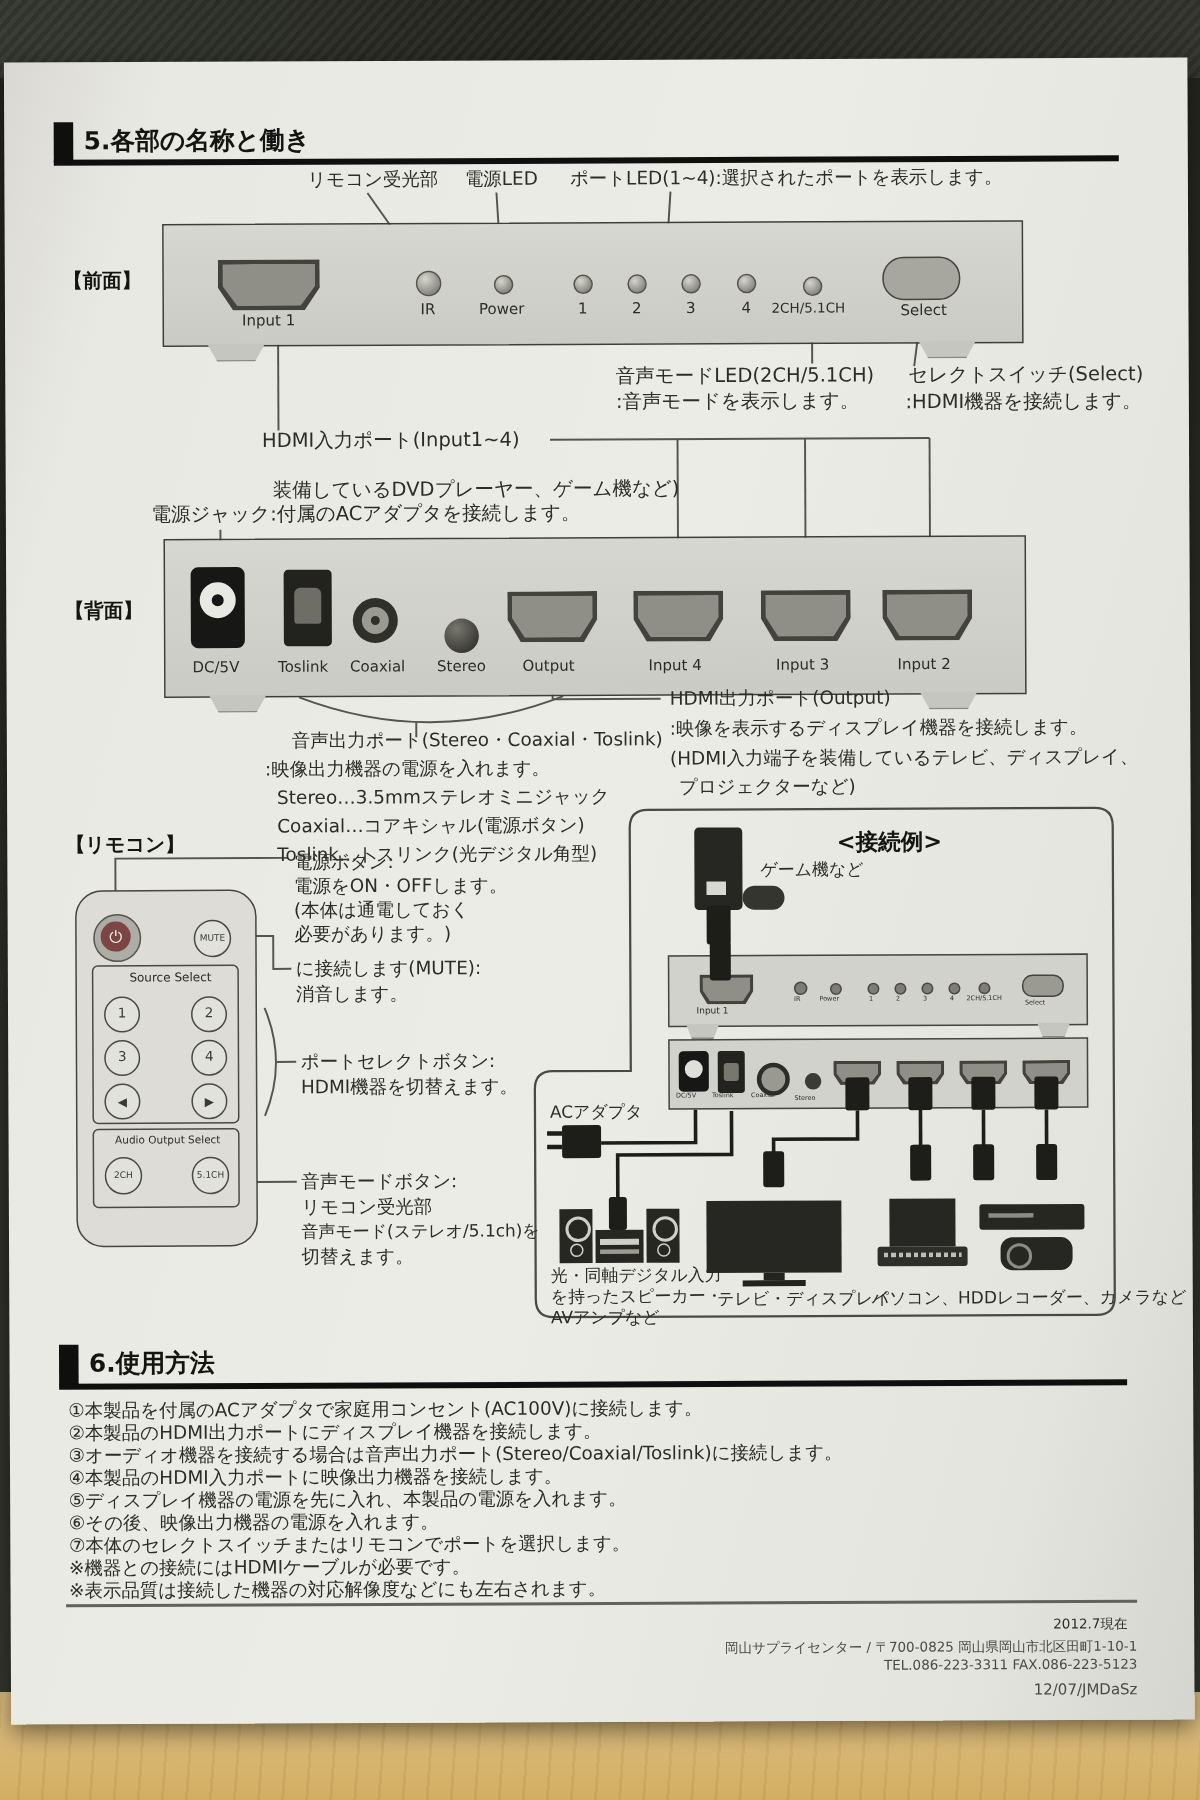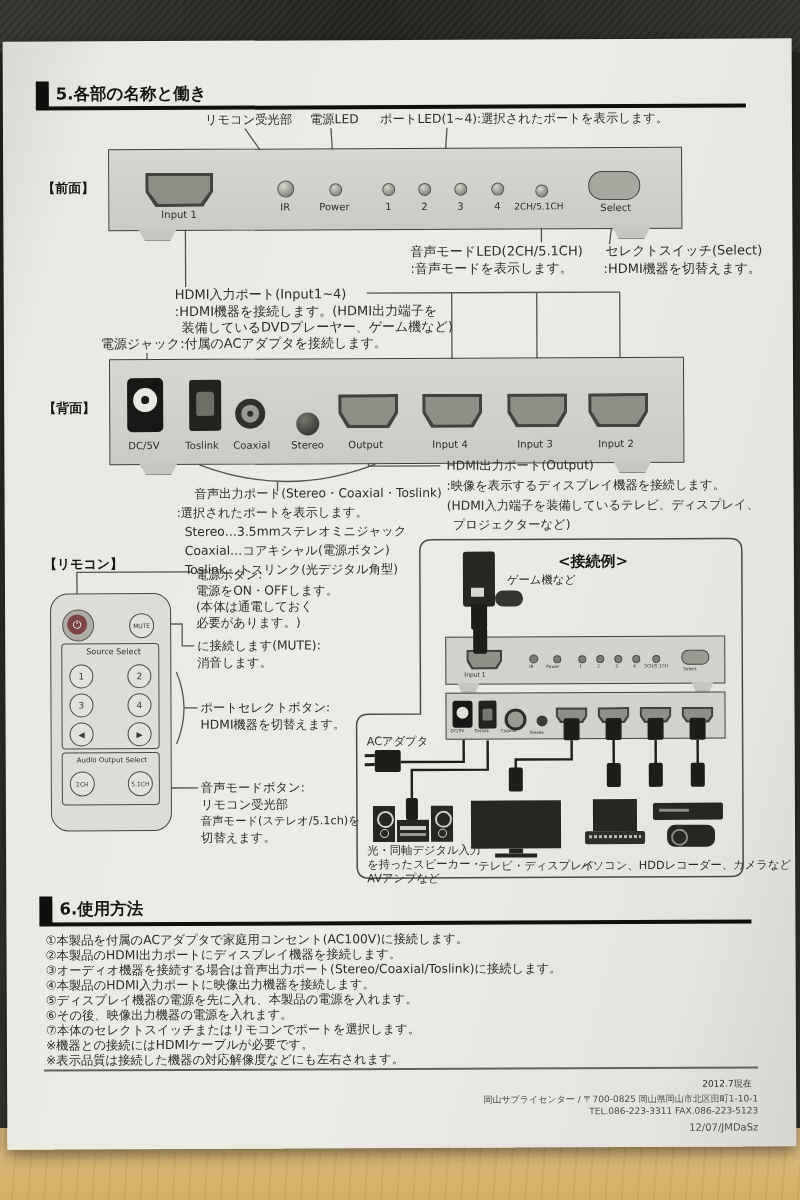--- a/index.html
+++ b/index.html
@@ -118,23 +118,22 @@
   <div class="t f10" style="left:459px;top:202px">3</div>
   <div class="t f10" style="left:496px;top:202px">4</div>
   <div class="led" style="left:537px;top:185px;width:11px;height:11px"></div>
   <div class="t f9" style="left:516px;top:203px">2CH/5.1CH</div>
   <div class="abs" style="left:590px;top:172px;width:50px;height:27px;border-radius:14px;background:#a7a7a0;border:1.6px solid #45453f"></div>
   <div class="t f10" style="left:602px;top:204px">Select</div>
 
   <div class="t f13" style="left:412px;top:245px">音声モードLED(2CH/5.1CH)</div>
   <div class="t f13" style="left:412px;top:262px">:音声モードを表示します。</div>
   <div class="t f13" style="left:607px;top:245px">セレクトスイッチ(Select)</div>
-  <div class="t f13" style="left:605px;top:263px">:HDMI機器を切替えます。</div>
+  <div class="t f13" style="left:605px;top:263px">:HDMI機器を接続します。</div>
   <div class="t f13" style="left:176px;top:287px">HDMI入力ポート(Input1~4)</div>
-  <div class="t f13" style="left:176px;top:304px">:HDMI機器を接続します。(HDMI出力端子を</div>
   <div class="t f13" style="left:183px;top:320px">装備しているDVDプレーヤー、ゲーム機など)</div>
   <div class="t f13" style="left:102px;top:336px">電源ジャック:付属のACアダプタを接続します。</div>
 
   <div class="t b f13" style="left:44px;top:400px">【背面】</div>
   <div class="dev" style="left:110px;top:358px;width:573px;height:104px"></div>
   <div class="foot" style="left:138px;top:462px;width:40px;height:11px"></div>
   <div class="foot" style="left:612px;top:462px;width:40px;height:11px"></div>
   <div class="abs" style="left:128px;top:377px;width:36px;height:54px;background:#171715;border-radius:5px"></div>
   <div class="abs" style="left:134px;top:387px;width:24px;height:24px;border-radius:50%;background:#e9e9e4"></div>
   <div class="abs" style="left:142px;top:395px;width:8px;height:8px;border-radius:50%;background:#171715"></div>
@@ -159,21 +158,21 @@
   <div class="hport" style="left:508px;top:394px;width:60px;height:34px">
         <i></i>
       </div>
   <div class="t f10" style="left:518px;top:440px">Input 3</div>
   <div class="hport" style="left:589px;top:394px;width:60px;height:34px">
         <i></i>
       </div>
   <div class="t f10" style="left:599px;top:440px">Input 2</div>
 
   <div class="t f12" style="left:195px;top:487px">音声出力ポート(Stereo・Coaxial・Toslink)</div>
-  <div class="t f12" style="left:177px;top:506px">:選択されたポートを表示します。</div>
+  <div class="t f12" style="left:177px;top:506px">:映像出力機器の電源を入れます。</div>
   <div class="t f12" style="left:185px;top:525px">Stereo…3.5mmステレオミニジャック</div>
   <div class="t f12" style="left:185px;top:544px">Coaxial…コアキシャル(電源ボタン)</div>
   <div class="t f12" style="left:185px;top:563px">Toslink…トスリンク(光デジタル角型)</div>
   <div class="t f12" style="left:447px;top:460px">HDMI出力ポート(Output)</div>
   <div class="t f12" style="left:447px;top:480px">:映像を表示するディスプレイ機器を接続します。</div>
   <div class="t f12" style="left:447px;top:500px">(HDMI入力端子を装備しているテレビ、ディスプレイ、</div>
   <div class="t f12" style="left:453px;top:519px">プロジェクターなど)</div>
 
   <div class="t b f13" style="left:44px;top:556px">【リモコン】</div>
   <div class="abs" style="left:50px;top:592px;width:119px;height:236px;border:1.7px solid #46463f;border-radius:18px;background:#dddcd6"></div>

